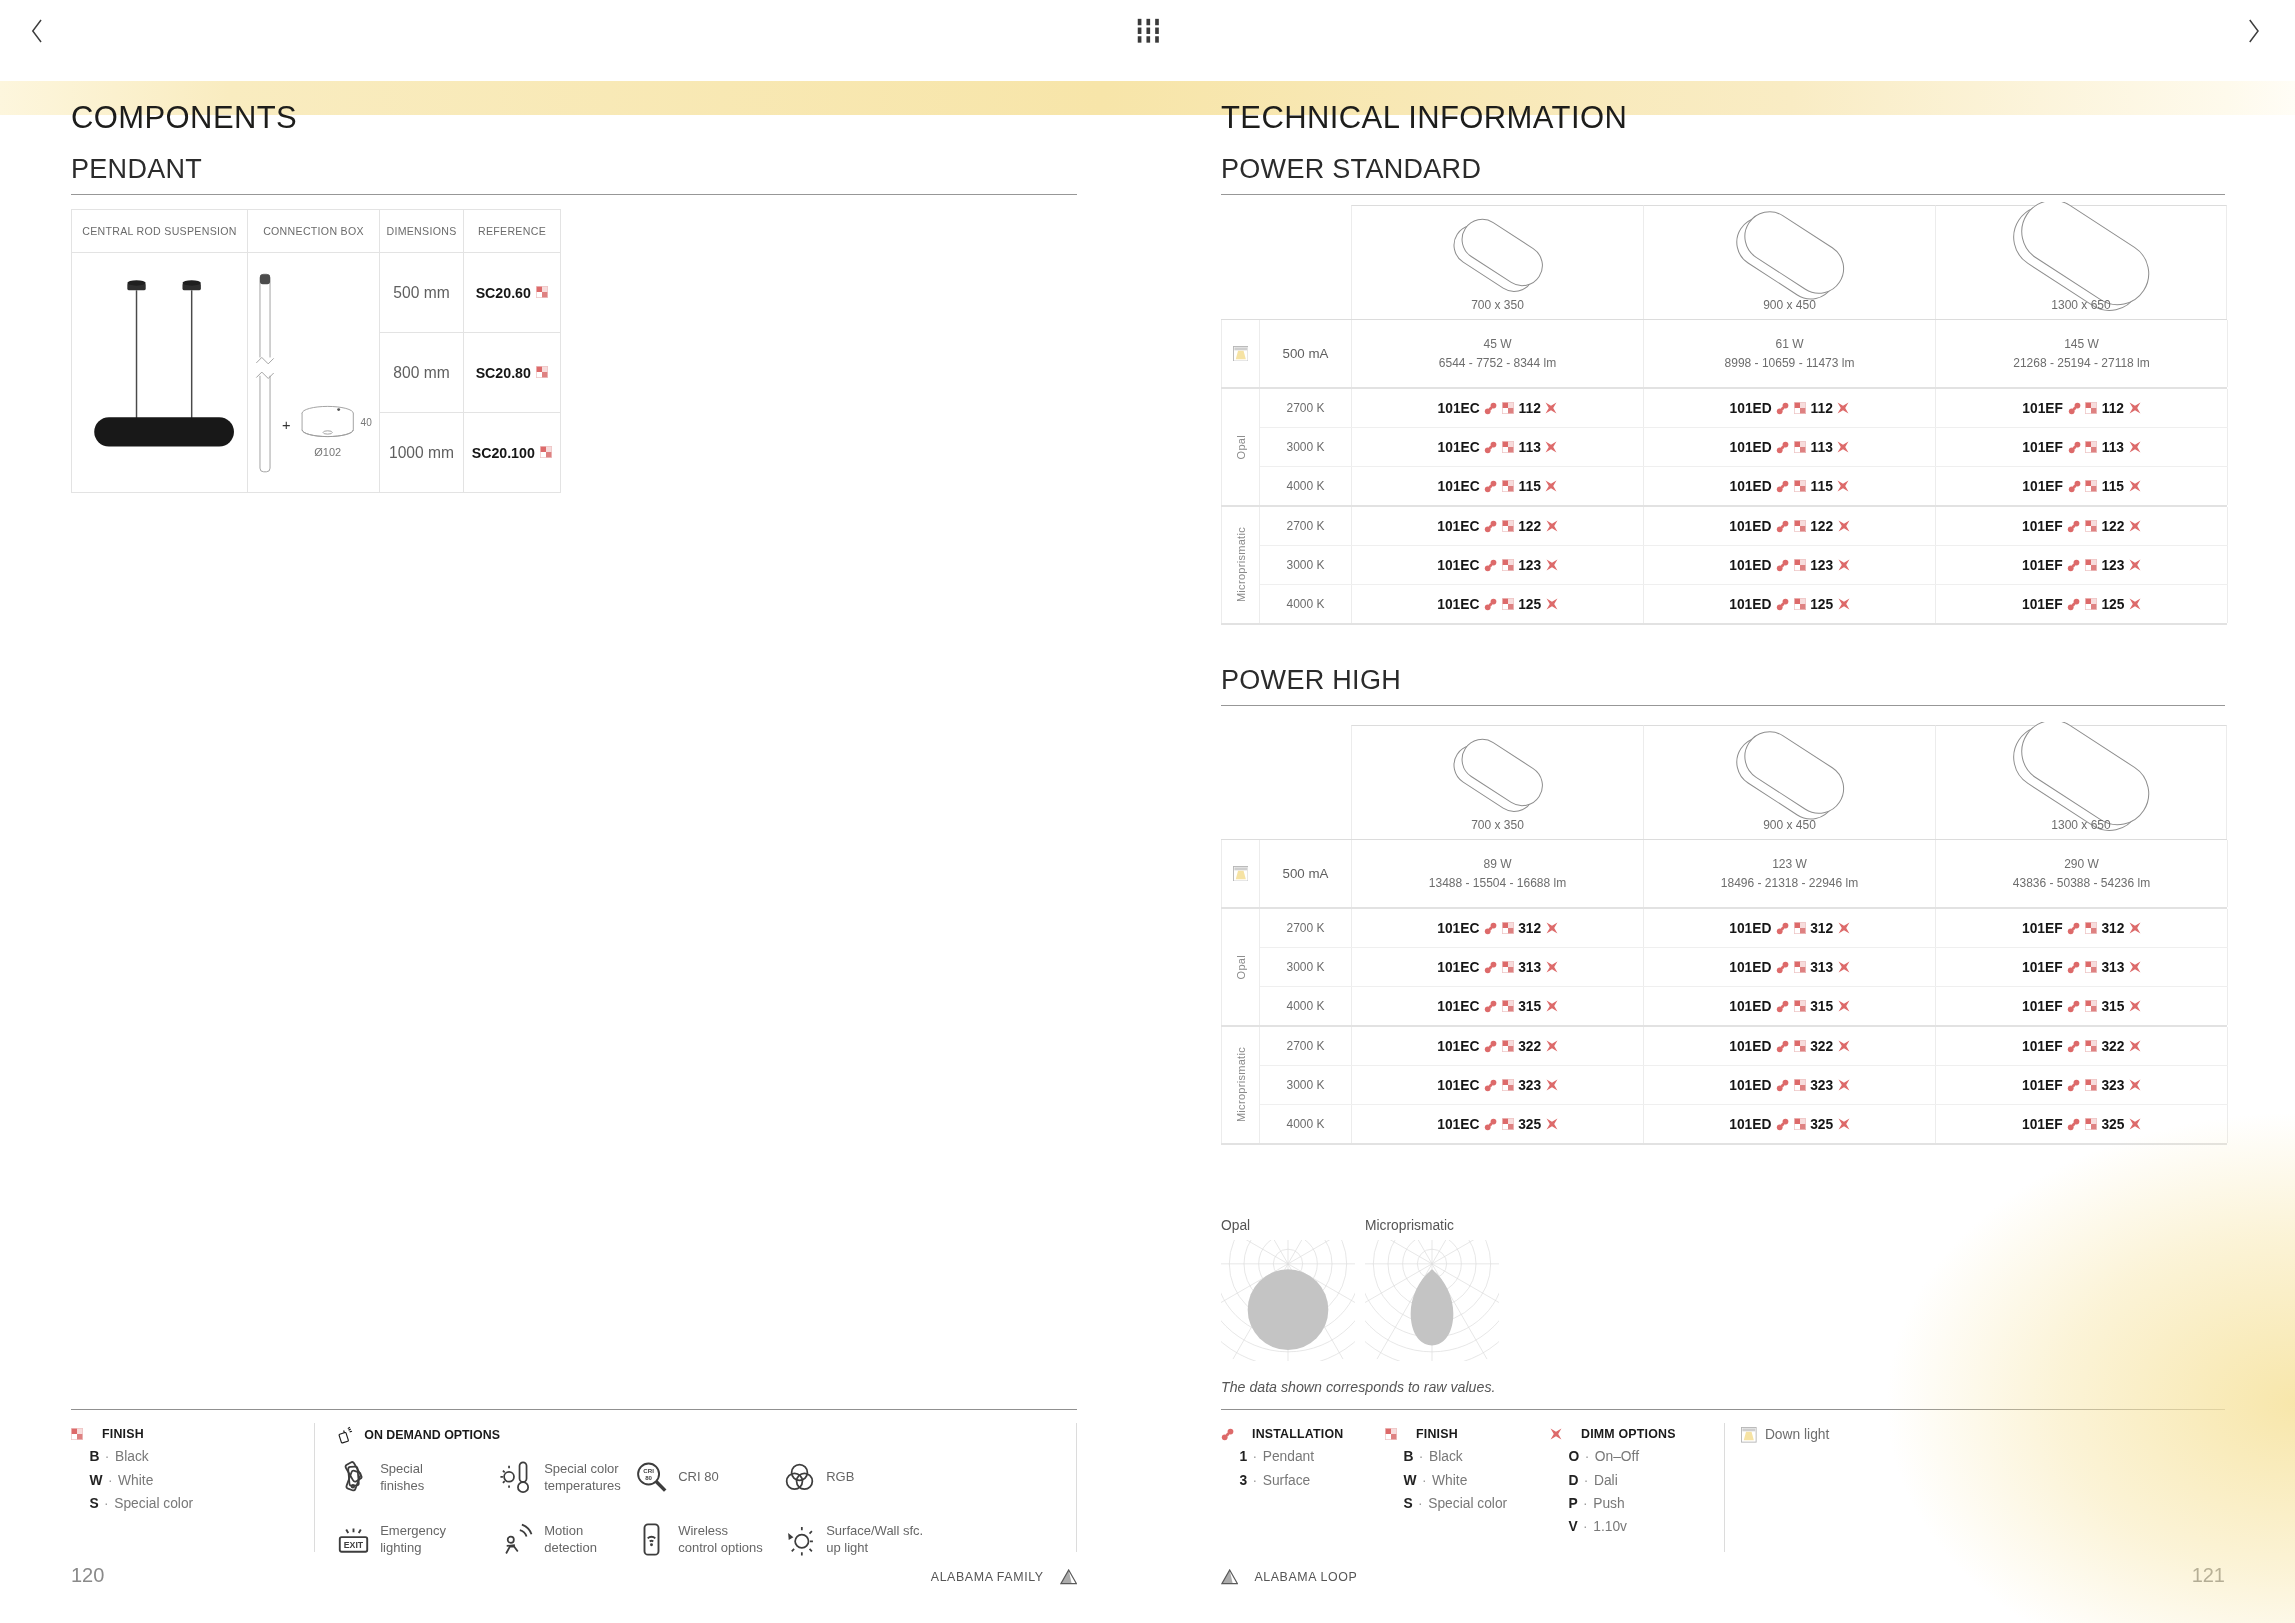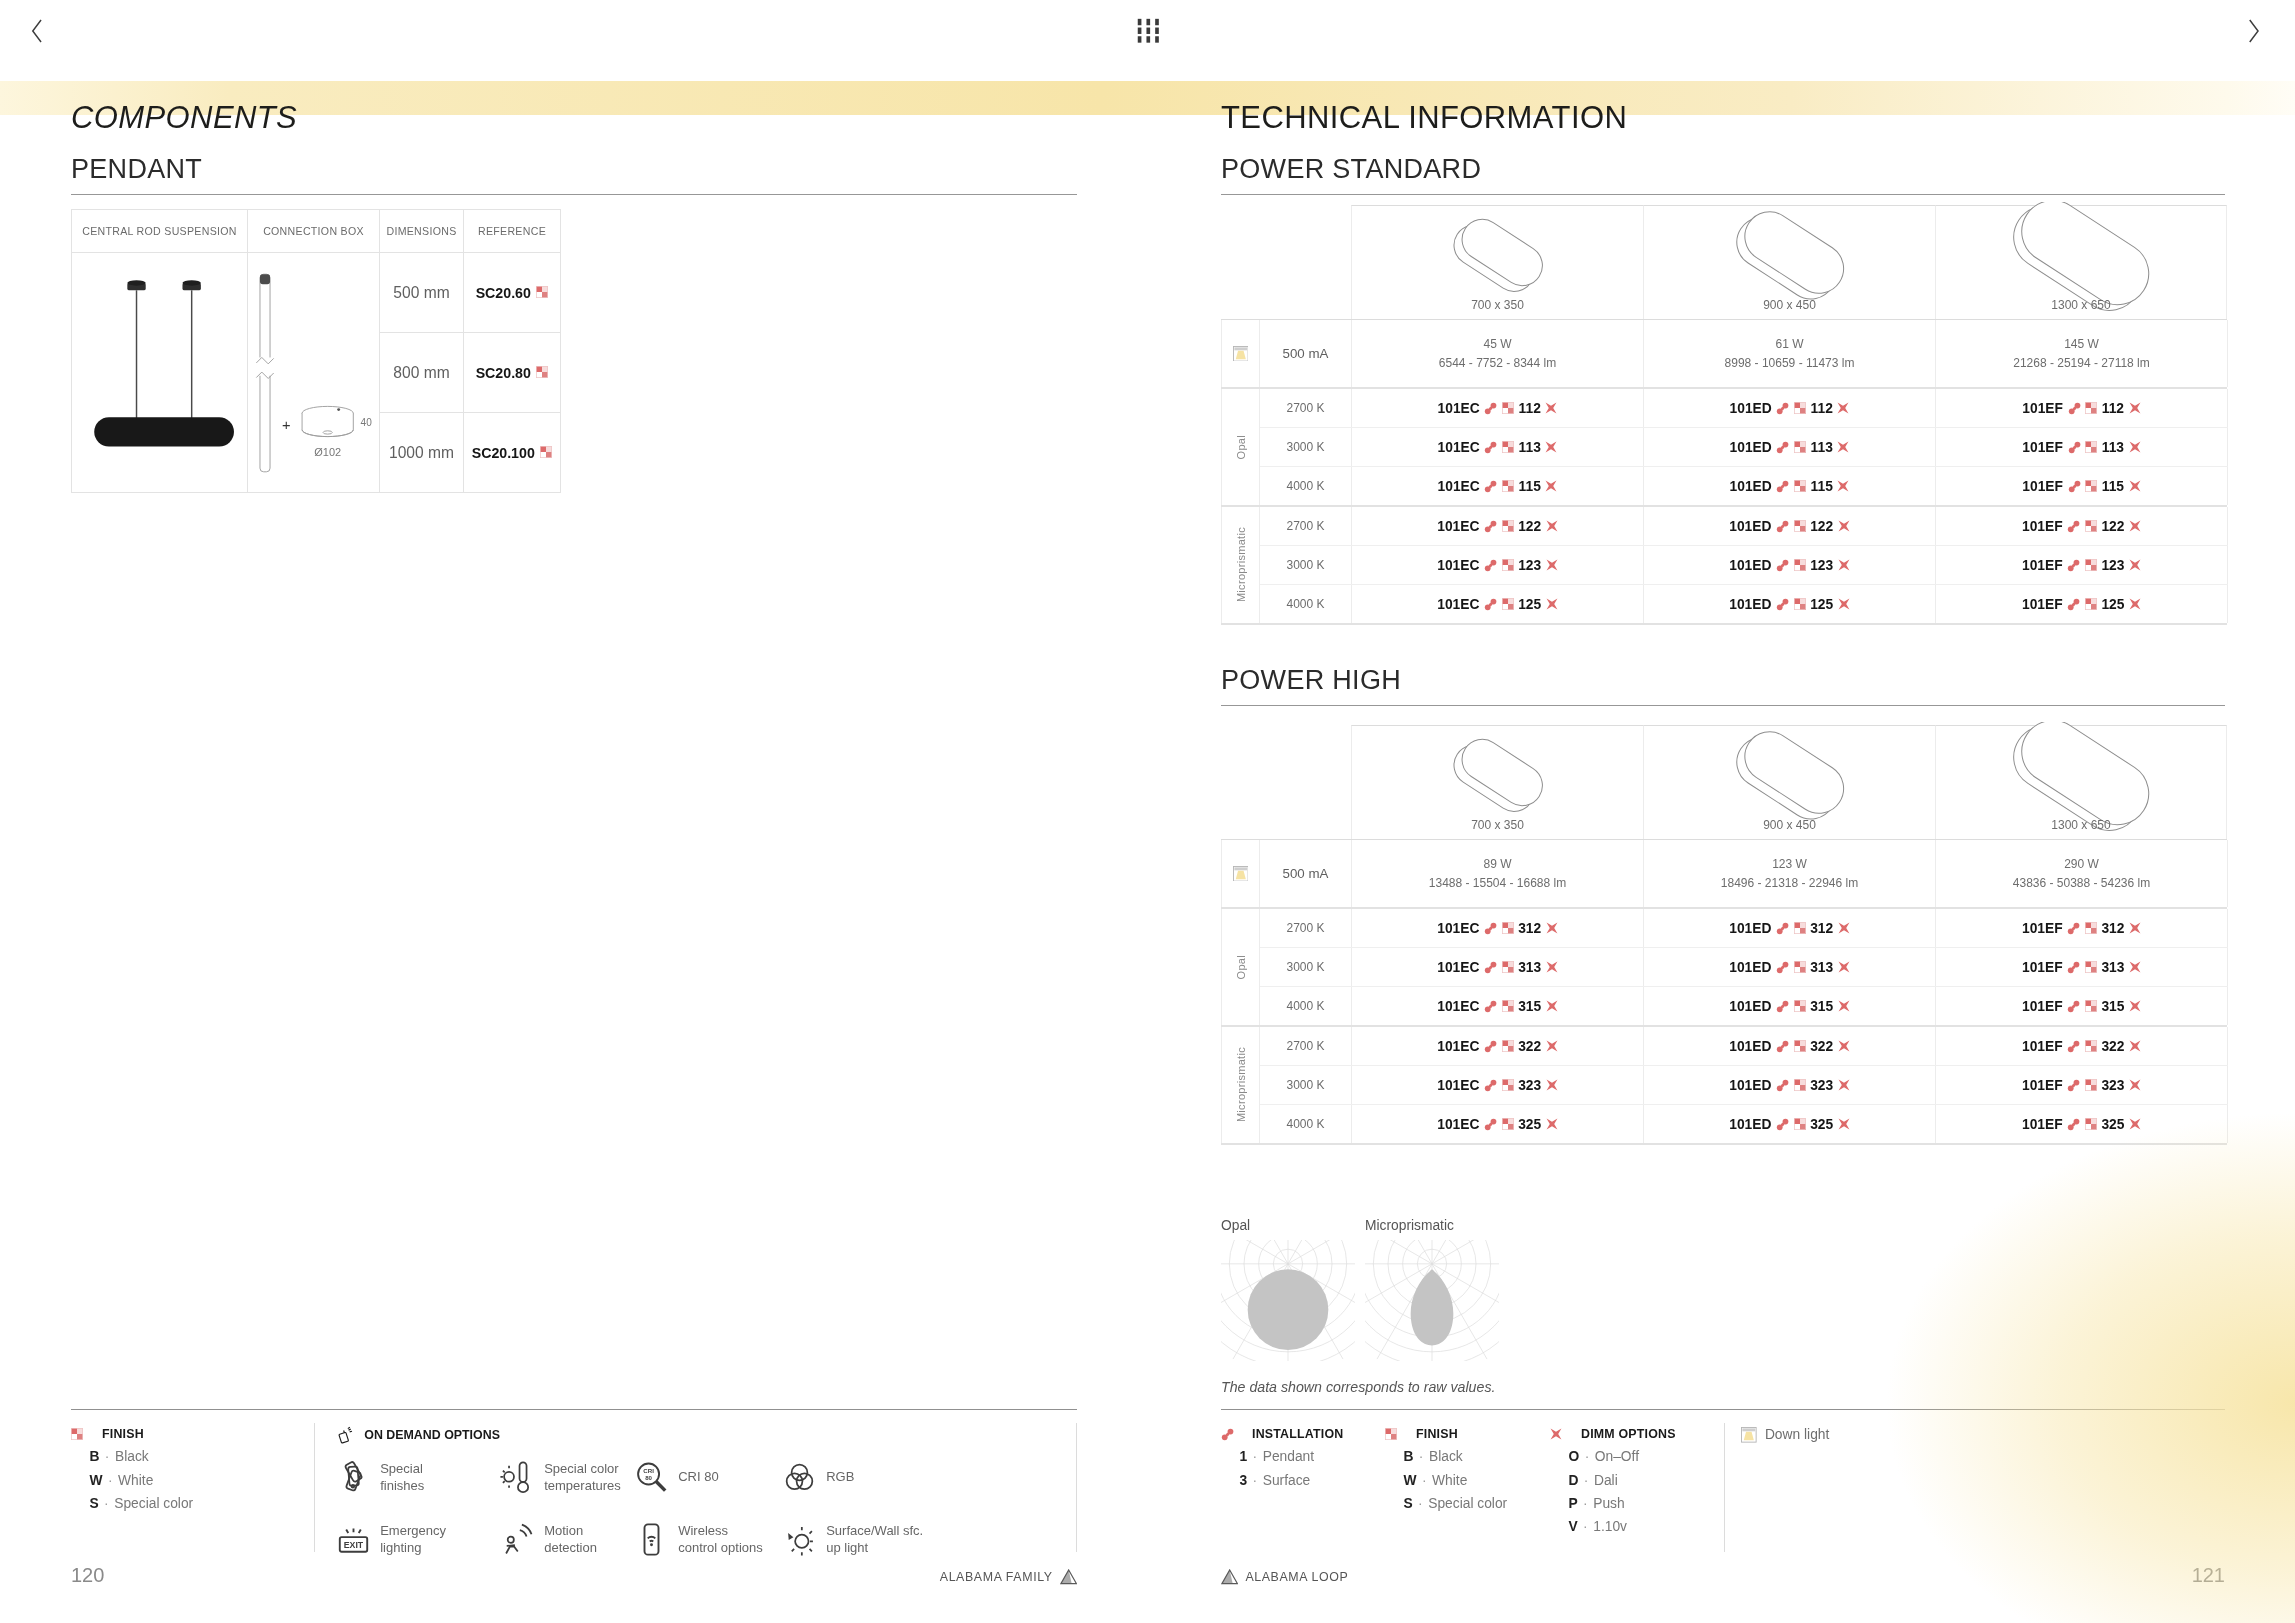--- a/index.html
+++ b/index.html
@@ -8,21 +8,21 @@
   
   .navbtn{position:absolute;background:none;border:none;padding:3.7px;cursor:pointer;line-height:0;}
   #nav-prev{left:26px;top:14.7px;}
   #nav-grid{left:1131px;top:13px;}
   #nav-next{left:2243px;top:14.7px;}
   
   .band{position:absolute;left:0;top:81px;width:2296px;height:34px;
         background:linear-gradient(90deg,#fdf6dd 0%,#f9ecc0 10%,#f7e5a9 48%,#f9ecc4 78%,#fefaec 97%,#fffdf6 100%);}
   .page-title{position:absolute;top:77px;height:38px;line-height:39px;font-size:31px;font-weight:400;
               color:#1d1d1b;letter-spacing:0.4px;white-space:nowrap;}
-  #title-left{left:71px;font-style:italic;} #title-right{left:1221px;}
+  #title-left{left:71px;} #title-right{left:1221px;}
   
   .sec-head{position:absolute;border-bottom:1.8px solid #979797;}
   .sec-head h2{margin:0;font-size:27px;font-weight:400;color:#2b2b2b;letter-spacing:0.3px;padding-bottom:9.2px;}
   #sec-pendant{left:71px;top:154px;width:1006px;}
   #sec-power-0{left:1221px;top:154px;width:1004px;}
   #sec-power-1{left:1221px;top:665px;width:1004px;}
   
   .pendant-table{position:absolute;left:71px;top:209px;border-collapse:collapse;}
   .pendant-table th{border:0.9px solid #e3e3e3;font-size:10.6px;font-weight:400;color:#6b6b6b;
                     letter-spacing:0.3px;height:42px;padding:0 5.5px;background:#fff;}
@@ -87,21 +87,21 @@
   #ondemand{position:absolute;left:336px;top:1425px;width:735px;}
   .od-title{display:flex;align-items:center;gap:8.3px;font-size:12.4px;font-weight:bold;color:#1a1a1a;}
   .od-hic{display:inline-block;width:20px;height:20px;line-height:0;}
   .od-grid{margin-top:15px;display:grid;grid-template-columns:164px 134px 148px 174px;row-gap:27px;}
   .od-opt{display:flex;align-items:center;gap:9.2px;}
   .od-ic{width:35px;height:35px;display:flex;align-items:center;justify-content:flex-start;flex:0 0 35px;line-height:0;}
   .od-lab{font-size:13px;color:#666;line-height:1.3;font-weight:300;}
   
   .pageno{position:absolute;top:1564px;font-size:20px;color:#8a8a8a;font-weight:300;}
   #pn-left{left:71px;} #pn-right{right:71px;}
-  .brand{position:absolute;top:1569px;display:flex;align-items:center;gap:7px;
+  .brand{position:absolute;top:1569px;display:flex;align-items:center;gap:16px;
          font-size:12.4px;color:#555;letter-spacing:0.6px;white-space:nowrap;}
   #brand-left{right:1219px;} #brand-right{left:1221px;}
   .tri{display:inline-block;width:17.4px;height:15.6px;line-height:0;}
   
   #glow{position:absolute;right:0;bottom:0;width:716px;height:551px;pointer-events:none;
         background:radial-gradient(ellipse 569px 404px at 100% 60%,rgba(247,229,166,0.95) 0%,rgba(247,229,166,0.45) 42%,rgba(247,229,166,0) 72%);}
 </style>
 </head>
 <body>
 

